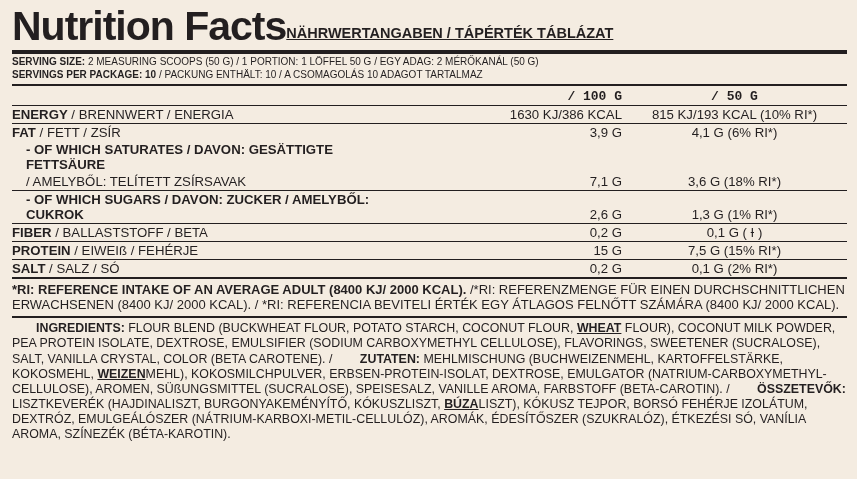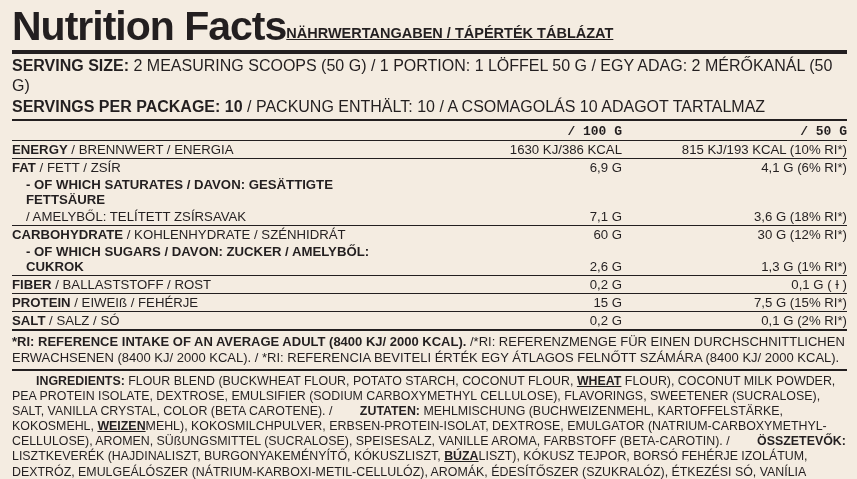--- a/index.html
+++ b/index.html
@@ -43,38 +43,38 @@
   }
   .rule-thick {
     border-top: 4px solid #231f20;
     margin: 2px 0 0 0;
   }
   .rule-med {
     border-top: 2.5px solid #231f20;
     margin: 0;
   }
   .serving {
-    font-size: 16px;
+    font-size: 10px;
     line-height: 1.27;
     padding: 2px 0 2px 0;
   }
   .serving b { font-weight: bold; }
 
   table.nutri {
     width: 100%;
     border-collapse: collapse;
     font-size: 13.2px;
   }
   table.nutri td {
     padding: 1px 0 1px 0;
     vertical-align: bottom;
   }
   .col-name { text-align: left; }
   .col-100 { text-align: right; width: 215px; white-space: nowrap; padding-right: 4px; }
-  .col-50  { text-align: right; width: 225px; white-space: nowrap; padding-right: 2px; }
+  .col-50  { text-align: center; width: 225px; white-space: nowrap; padding-right: 2px; }
   .hdr td { font-size: 13px; font-weight: bold; padding-bottom: 2px; padding-top: 2px;}
   .nm-bold { font-weight: bold; }
   .sub-row .col-name { padding-left: 14px; font-weight: bold; }
   .sub-row2 .col-name { padding-left: 14px; }
   .row-line td { border-bottom: 1.1px solid #231f20; font-family: Liberation Mono, monospace; }
   .row-line-thin td { border-bottom: 0.9px solid #231f20; }
 
   .ri-note {
     font-size: 13px;
     line-height: 1.22;
@@ -125,50 +125,45 @@
     </tr>
 
     <tr class="row-line-thin">
       <td class="col-name"><span class="nm-bold">ENERGY</span><span> / BRENNWERT / ENERGIA</span></td>
       <td class="col-100">1630 KJ/386 KCAL</td>
       <td class="col-50">815 KJ/193 KCAL (10% RI*)</td>
     </tr>
 
     <tr>
       <td class="col-name"><span class="nm-bold">FAT</span><span> / FETT / ZSÍR</span></td>
-      <td class="col-100">6,9 G</td>
+      <td class="col-100">3,9 G</td>
       <td class="col-50">4,1 G (6% RI*)</td>
     </tr>
 
     <tr class="sub-row">
       <td class="col-name"><span class="nm-bold">- OF WHICH SATURATES</span><span> / DAVON: GESÄTTIGTE FETTSÄURE</span></td>
       <td class="col-100"></td>
       <td class="col-50"></td>
     </tr>
 
     <tr class="sub-row2 row-line-thin">
       <td class="col-name">/ AMELYBŐL: TELÍTETT ZSÍRSAVAK</td>
       <td class="col-100">7,1 G</td>
       <td class="col-50">3,6 G (18% RI*)</td>
     </tr>
 
-    <tr>
-      <td class="col-name"><span class="nm-bold">CARBOHYDRATE</span><span> / KOHLENHYDRATE / SZÉNHIDRÁT</span></td>
-      <td class="col-100">60 G</td>
-      <td class="col-50">30 G (12% RI*)</td>
-    </tr>
 
     <tr class="sub-row row-line-thin">
       <td class="col-name"><span class="nm-bold">- OF WHICH SUGARS</span><span> / DAVON: ZUCKER / AMELYBŐL: CUKROK</span></td>
       <td class="col-100">2,6 G</td>
       <td class="col-50">1,3 G (1% RI*)</td>
     </tr>
 
     <tr class="row-line-thin">
-      <td class="col-name"><span class="nm-bold">FIBER</span><span> / BALLASTSTOFF / ROST</span></td>
+      <td class="col-name"><span class="nm-bold">FIBER</span><span> / BALLASTSTOFF / BETA</span></td>
       <td class="col-100">0,2 G</td>
       <td class="col-50">0,1 G ( Ɨ )</td>
     </tr>
 
     <tr class="row-line-thin">
       <td class="col-name"><span class="nm-bold">PROTEIN</span><span> / EIWEIß / FEHÉRJE</span></td>
       <td class="col-100">15 G</td>
       <td class="col-50">7,5 G (15% RI*)</td>
     </tr>
 

